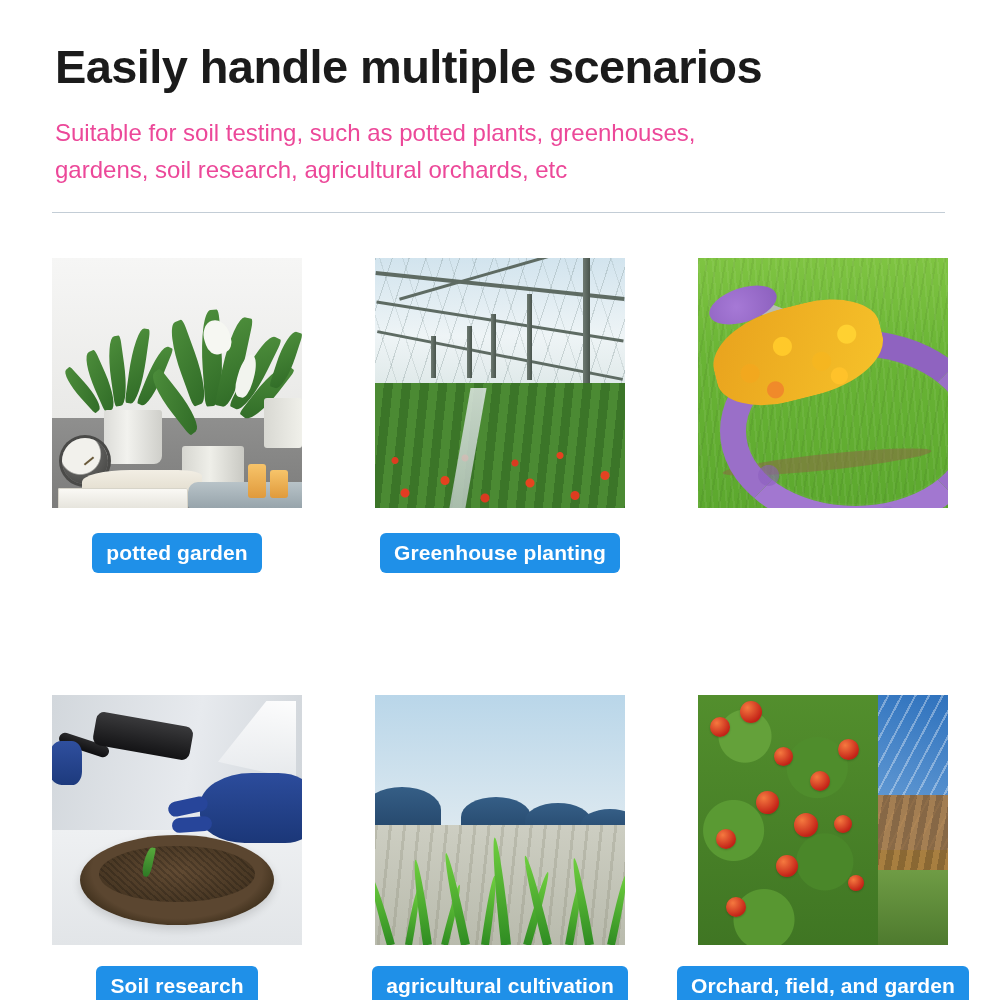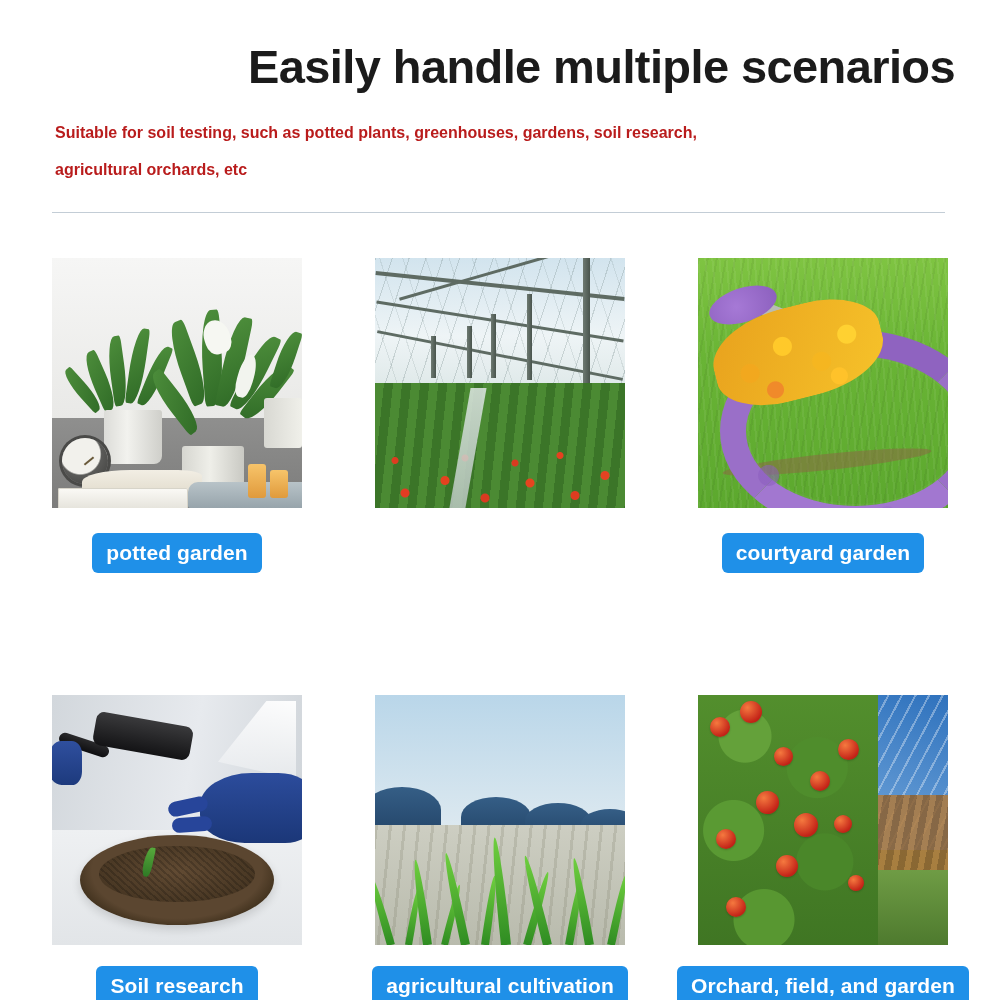--- a/index.html
+++ b/index.html
@@ -29,28 +29,27 @@
     width: 900px;
   }
   .page-title {
     font-size: 47px;
     font-weight: bold;
     letter-spacing: -0.6px;
     line-height: 58px;
     color: #1b1b1b;
     margin: 0;
     white-space: nowrap;
-    text-align: right;
   }
   .page-subtitle {
     margin: 18px 0 0 0;
-    font-size: 16px;
-    font-weight: bold;
+    font-size: 24px;
+    font-weight: normal;
     line-height: 37px;
-    color: #b91c1c;
+    color: #ec4899;
     max-width: 700px;
   }
   .divider {
     position: absolute;
     left: 52px;
     top: 212px;
     width: 893px;
     height: 1px;
     background: #c3cdd6;
   }
@@ -460,35 +459,35 @@
           <div class="beam" style="left:20px; top:8px; width:230px; height:3px; transform:rotate(-16deg);"></div>
           <div class="post" style="left:208px; top:0;   height:130px; width:7px;"></div>
           <div class="post" style="left:152px; top:36px; height:86px;"></div>
           <div class="post" style="left:116px; top:56px; height:64px;"></div>
           <div class="post" style="left:92px;  top:68px; height:52px;"></div>
           <div class="post" style="left:56px;  top:78px; height:42px;"></div>
           <div class="beds"></div>
           <div class="aisle"></div>
         </div>
       </div>
+      <div class="label-wrap">
+        <span class="badge">Greenhouse planting</span>
+      </div>
     </div>
 
     <div class="cell">
       <div class="thumb">
         <div class="thumb-inner img-garden">
           <div class="turf"></div>
           <div class="path"></div>
           <div class="soil"></div>
           <div class="purple-arc"></div>
           <div class="purple-top"></div>
           <div class="yellow-bed"></div>
         </div>
-      </div>
-      <div class="label-wrap">
-        <span class="badge">courtyard garden</span>
       </div>
     </div>
 
     <div class="cell row2">
       <div class="thumb">
         <div class="thumb-inner img-soil">
           <div class="coat"></div>
           <div class="bench"></div>
           <div class="highlight"></div>
           <div class="handle"></div>

